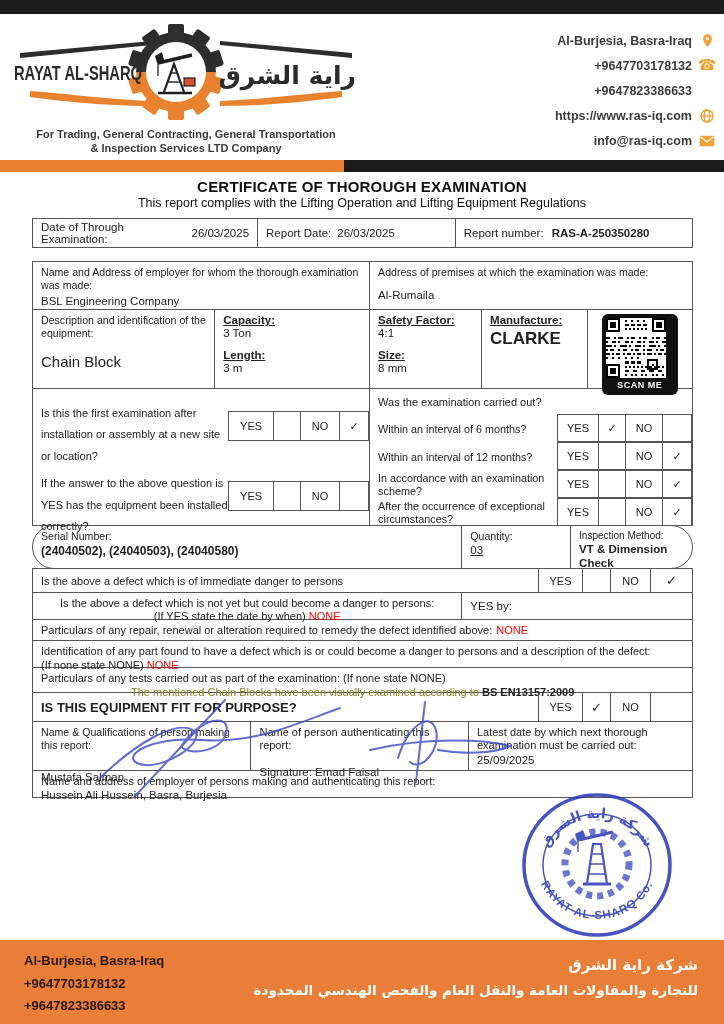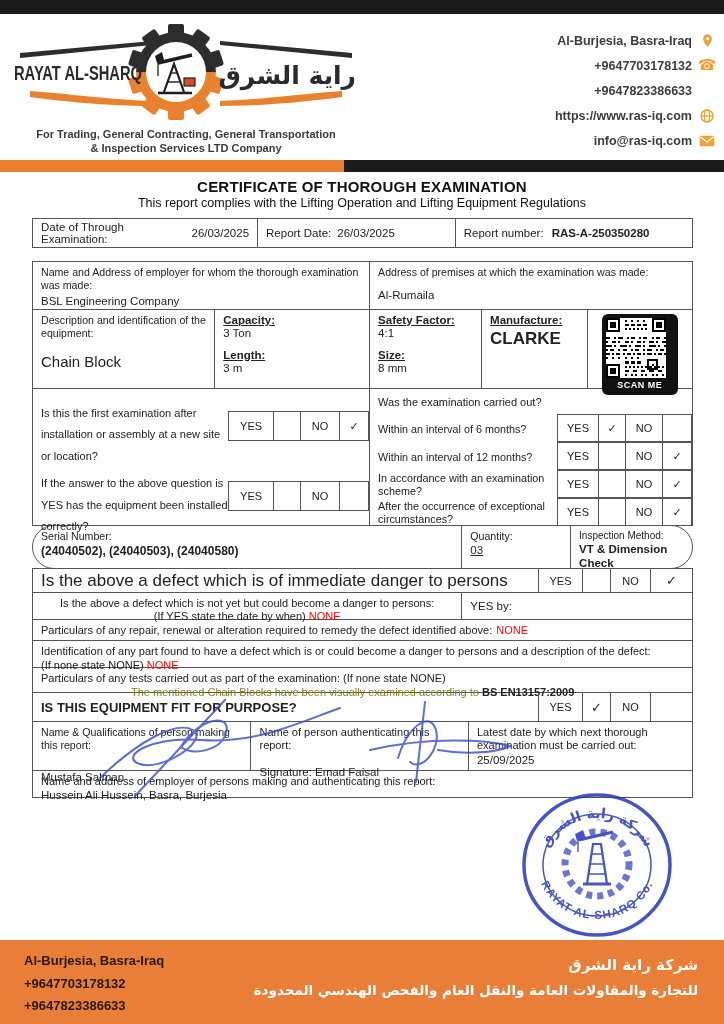--- a/index.html
+++ b/index.html
@@ -330,21 +330,21 @@
         <div class="lbl">Quantity:</div>
         <div class="val" style="margin-top:1px;text-decoration:underline;">03</div>
       </div>
       <div class="cell bl" style="width:18.5%;">
         <div class="lbl" style="font-size:10px;">Inspection Method:</div>
         <div class="val b" style="font-size:11.5px;line-height:1.2;margin-top:1px;">VT &amp; Dimension Check</div>
       </div>
     </div>
 
     <div class="box vrow mt" style="height:25px;">
-      <div style="flex:1;display:flex;align-items:center;padding-left:8px;font-size:17px;">Is the above a defect which is of immediate danger to persons</div>
+      <div style="flex:1;display:flex;align-items:center;padding-left:8px;font-size:11px;">Is the above a defect which is of immediate danger to persons</div>
       <div class="bl" style="width:44px;display:flex;align-items:center;justify-content:center;">YES</div>
       <div class="bl mark" style="width:28px;display:flex;align-items:center;justify-content:center;"></div>
       <div class="bl" style="width:40px;display:flex;align-items:center;justify-content:center;">NO</div>
       <div class="bl mark" style="width:42px;display:flex;align-items:center;justify-content:center;">✓</div>
     </div>
 
     <div class="box vrow mt" style="height:28px;">
       <div class="cell" style="width:65%;font-size:11px;line-height:1.2;text-align:center;">
         <span>Is the above a defect which is not yet but could become a danger to persons:</span><br>
         <span>(If YES state the date by when)</span>

